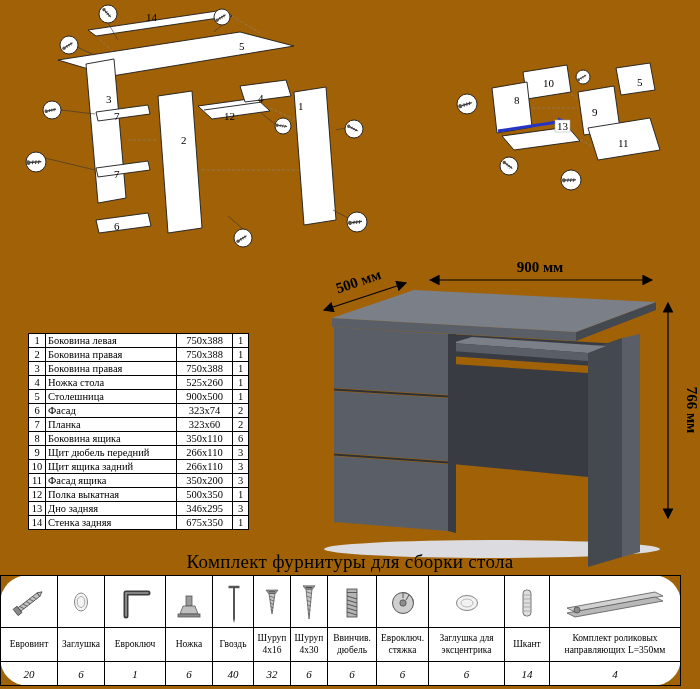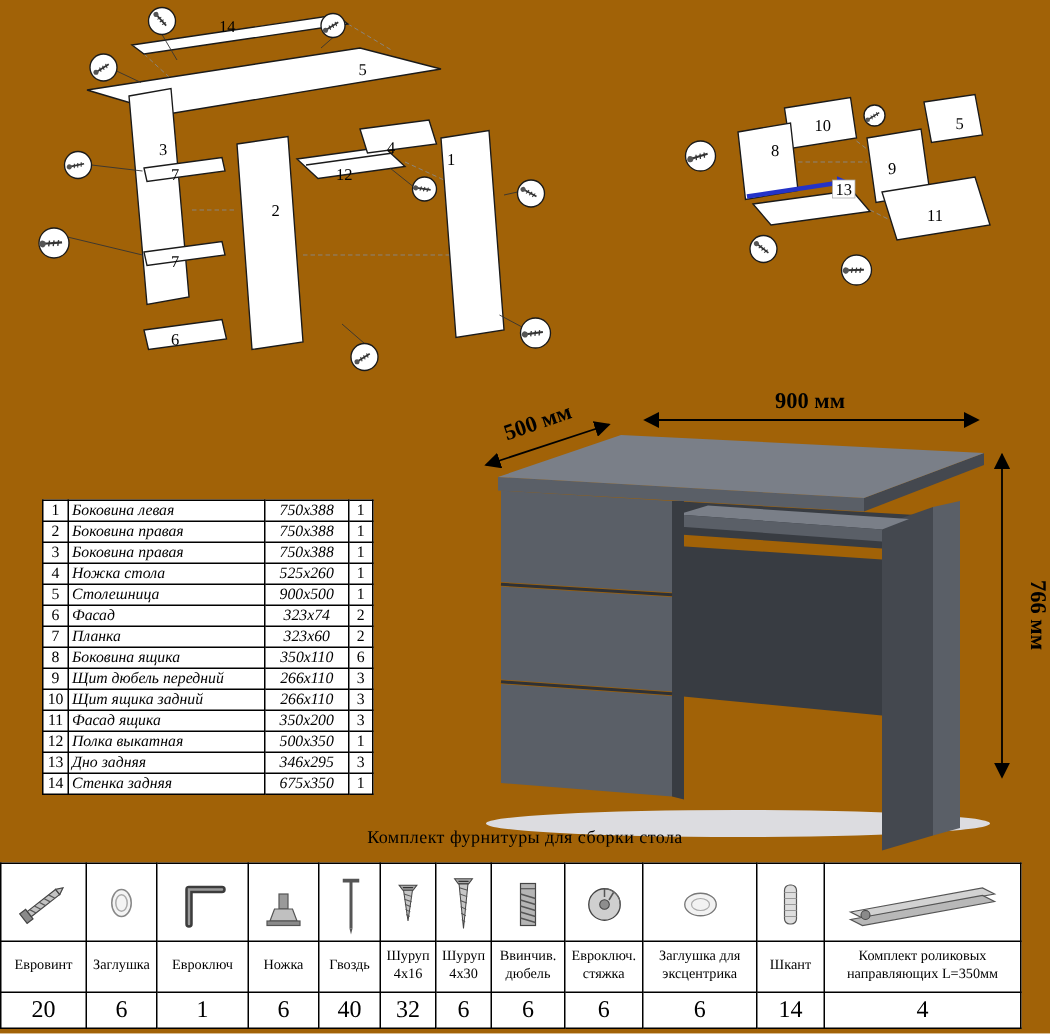--- a/index.html
+++ b/index.html
@@ -6,35 +6,35 @@
   html,body { background:#ffffff; }
   body { font-family:"Liberation Serif", serif; color:#000; }
   .page { position:relative; width:700px; height:689px; background:#a16207; overflow:hidden; }
   .diagrams { position:absolute; top:0; left:0; }
 
   
   .parts { position:absolute; left:28px; top:333px; border-collapse:collapse;
            font-size:10.5px; line-height:11px; background:#fff; }
   .parts td { border:1px solid #000; padding:1px 2px; height:13px; white-space:nowrap; }
   .parts .c-num  { width:17px;  text-align:center; }
-  .parts .c-name { width:131px; text-align:left;font-style:italic; }
-  .parts .c-size { width:56px;  text-align:center;font-style:italic; }
+  .parts .c-name { width:131px; text-align:left; }
+  .parts .c-size { width:56px;  text-align:center; }
   .parts .c-qty  { width:16px;  text-align:center; }
 
   
   .hw-title { position:absolute; top:551px; left:0; width:700px; text-align:center;
-              font-size:12px; letter-spacing:0.3px; }
+              font-size:19px; letter-spacing:0.3px; }
 
   
   .hw { position:absolute; top:575px; left:0; width:636px; table-layout:fixed;
-        border-collapse:collapse; background:#fff; }
+        border-collapse:collapse; background:#fff;border-radius:28px; }
   .hw td { border:1px solid #000; text-align:center; vertical-align:middle; padding:0 1px; overflow:hidden; }
   .hw .icon-row td  { height:52px; }
   .hw .label-row td { height:34px; font-size:9.5px; line-height:1.2; }
-  .hw .qty-row td   { height:24px; font-size:16px; }
+  .hw .qty-row td   { height:24px; font-size:11px;font-style:italic; }
   .hw-label span { display:block; }
   .hwicon { display:block; margin:0 auto; }
 </style>
 </head>
 <body>
 
 <div class="page">
 
   <svg class="diagrams" width="700" height="572" viewBox="0 0 700 572">
     <defs>

